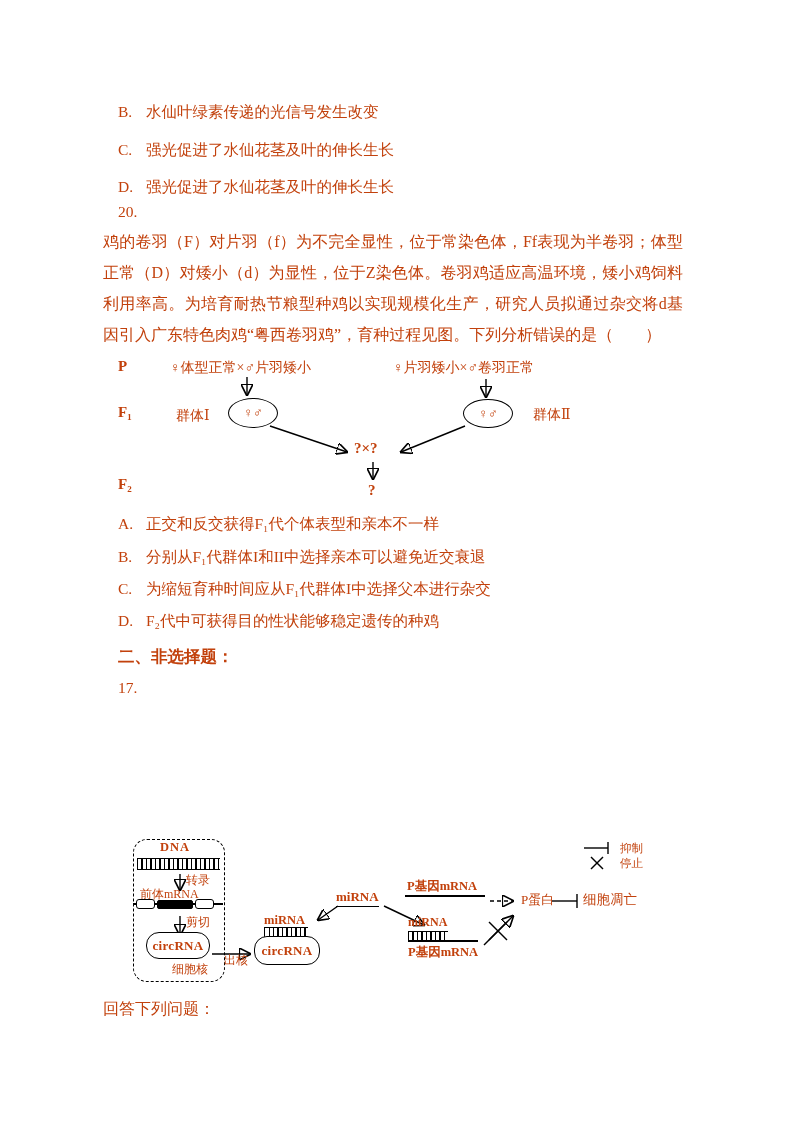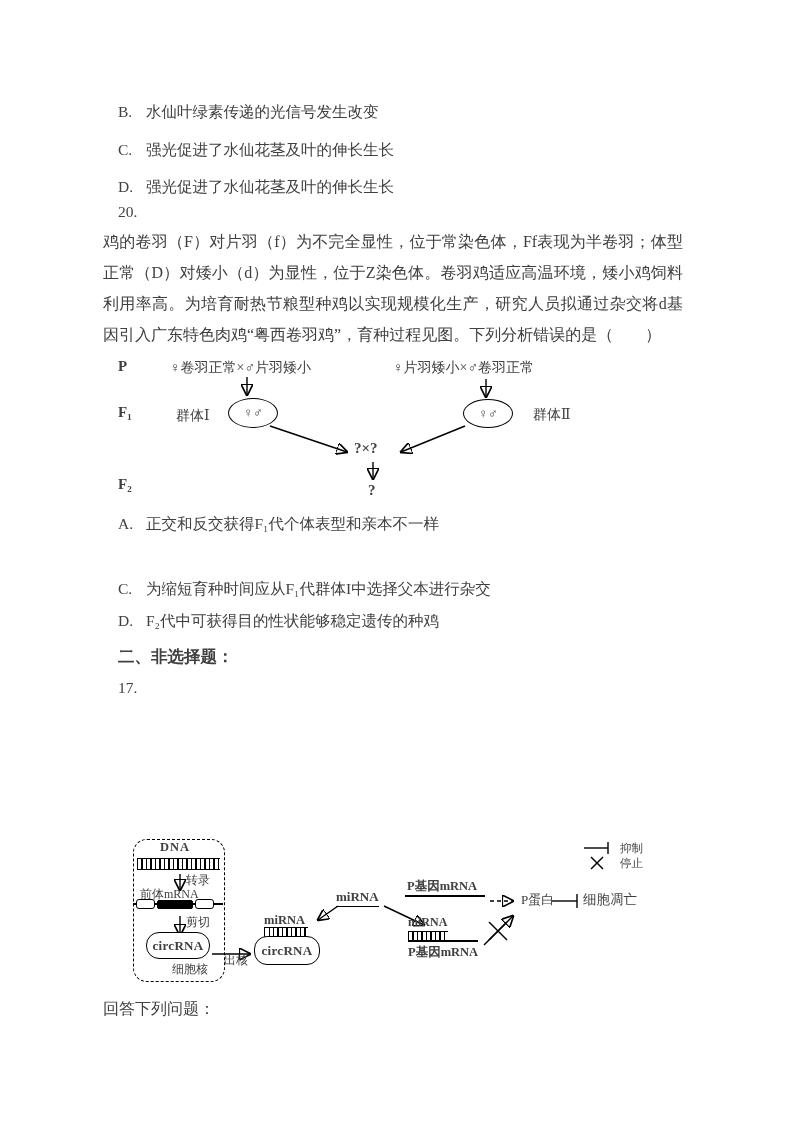--- a/index.html
+++ b/index.html
@@ -1,17 +1,17 @@
 <!DOCTYPE html>
 <html><head>
 <meta charset="utf-8">
 <style>
   html,body{margin:0;padding:0;background:#ffffff;}
   .page{position:relative;width:794px;height:1123px;background:#fff;overflow:hidden;
-        font-family:"Liberation Serif","DejaVu Serif",serif;color:#404040;}
+        font-family:"Liberation Serif","DejaVu Serif",serif;color:#c2410c;}
   .abs{position:absolute;white-space:nowrap;}
   .stem{position:absolute;left:103px;width:580px;font-size:16px;line-height:31px;
         text-align:justify;white-space:normal;}
   .opt{position:absolute;left:118px;font-size:15.5px;}
   .optlabel{display:inline-block;min-width:28px;}
   .qnum{position:absolute;left:118px;font-size:15.5px;}
   .sect{position:absolute;left:118px;font-size:16.5px;font-weight:bold;}
   .dsvg{position:absolute;left:0;pointer-events:none;}
   .dsvg path,.dsvg line{stroke:#000;stroke-width:1.4;fill:none;}
   .oval{position:absolute;border:1.5px solid #000;border-radius:50%;
@@ -58,38 +58,41 @@
           <path d="M0,0 L10,5 L0,10 z" fill="#000" stroke="none"></path>
         </marker>
       </defs>
       <line x1="247" y1="25" x2="247" y2="43" marker-end="url(#ah1)"></line>
       <line x1="486" y1="27" x2="486" y2="45" marker-end="url(#ah1)"></line>
       <line x1="270" y1="74" x2="347" y2="100" marker-end="url(#ah1)"></line>
       <line x1="465" y1="74" x2="401" y2="100" marker-end="url(#ah1)"></line>
       <line x1="373" y1="110" x2="373" y2="127" marker-end="url(#ah1)"></line>
     </svg>
     <span class="abs genlab" style="left:118px;top:358px">P</span>
-    <span class="abs gen" style="left:170px;top:359px">♀卷羽正常×♂片羽矮小</span>
+    <span class="abs gen" style="left:170px;top:359px">♀体型正常×♂片羽矮小</span>
     <span class="abs gen" style="left:393px;top:359px">♀片羽矮小×♂卷羽正常</span>
     <span class="abs genlab" style="left:118px;top:404px">F₁</span>
     <span class="abs gen" style="left:176px;top:407px">群体Ⅰ</span>
     <div class="oval" style="left:228px;top:398px;width:48px;height:28px">
       <span>♀♂</span>
     </div>
     <div class="oval" style="left:463px;top:399px;width:48px;height:27px">
       <span>♀♂</span>
     </div>
     <span class="abs gen" style="left:533px;top:406px">群体Ⅱ</span>
     <span class="abs" style="left:354px;top:440px;font-size:15px;font-weight:600">?×?</span>
     <span class="abs genlab" style="left:118px;top:476px">F₂</span>
     <span class="abs" style="left:368px;top:482px;font-size:15px;font-weight:600">?</span>
   </div>
 
   <div class="opt" style="top:514px">
     <span class="optlabel">A.</span><span>正交和反交获得F₁代个体表型和亲本不一样</span>
+  </div>
+  <div class="opt" style="top:547px">
+    <span class="optlabel">B.</span><span>分别从F₁代群体I和II中选择亲本可以避免近交衰退</span>
   </div>
   <div class="opt" style="top:579px">
     <span class="optlabel">C.</span><span>为缩短育种时间应从F₁代群体I中选择父本进行杂交</span>
   </div>
   <div class="opt" style="top:611px">
     <span class="optlabel">D.</span><span>F₂代中可获得目的性状能够稳定遗传的种鸡</span>
   </div>
 
   <div class="sect" style="top:646px">二、非选择题：</div>
 

